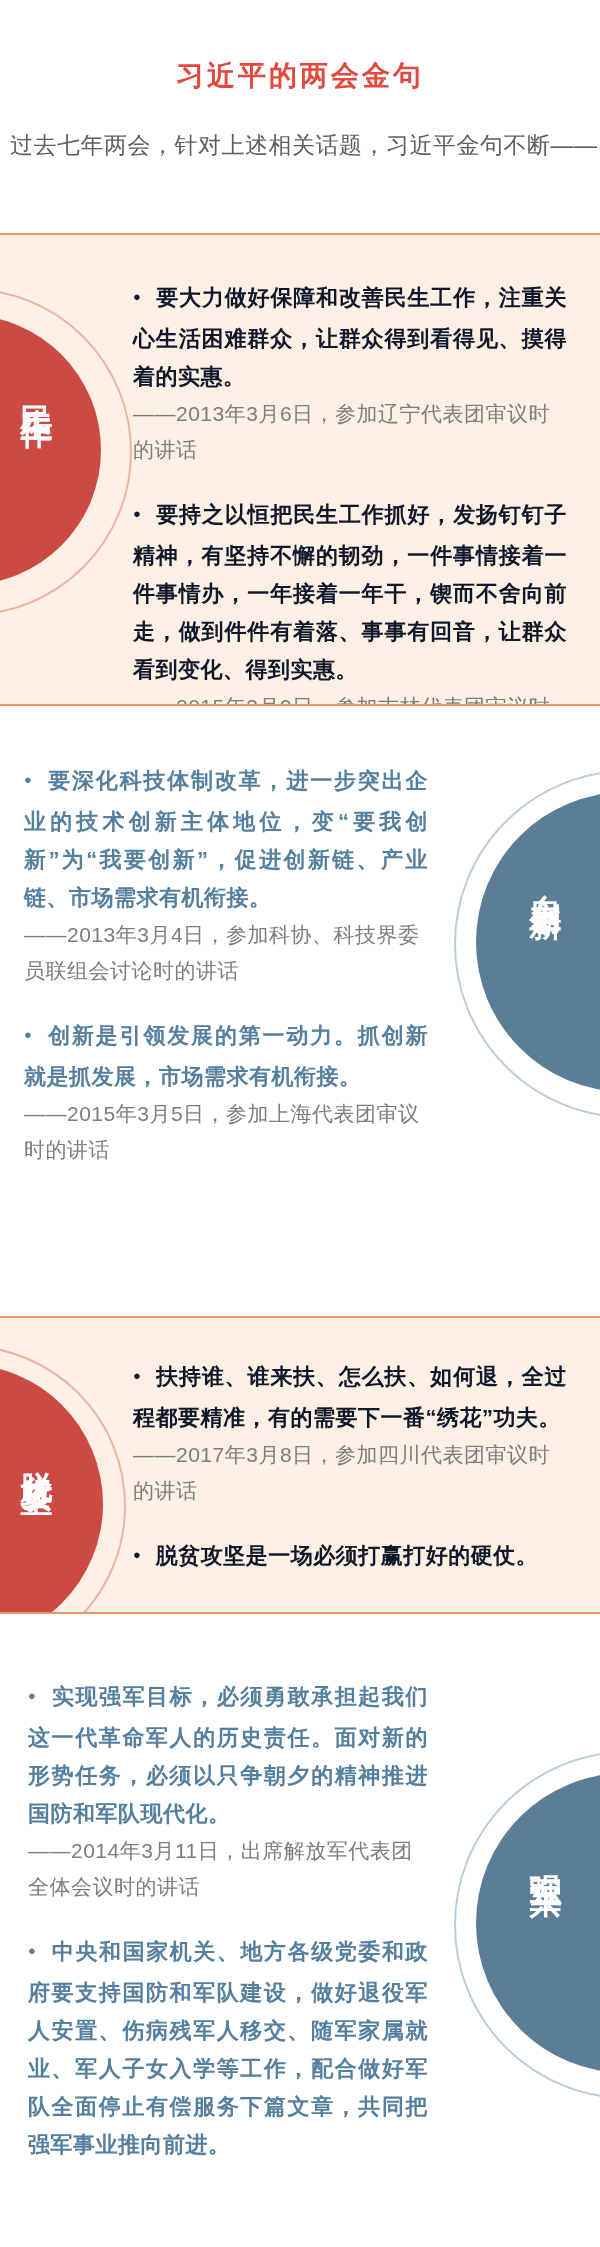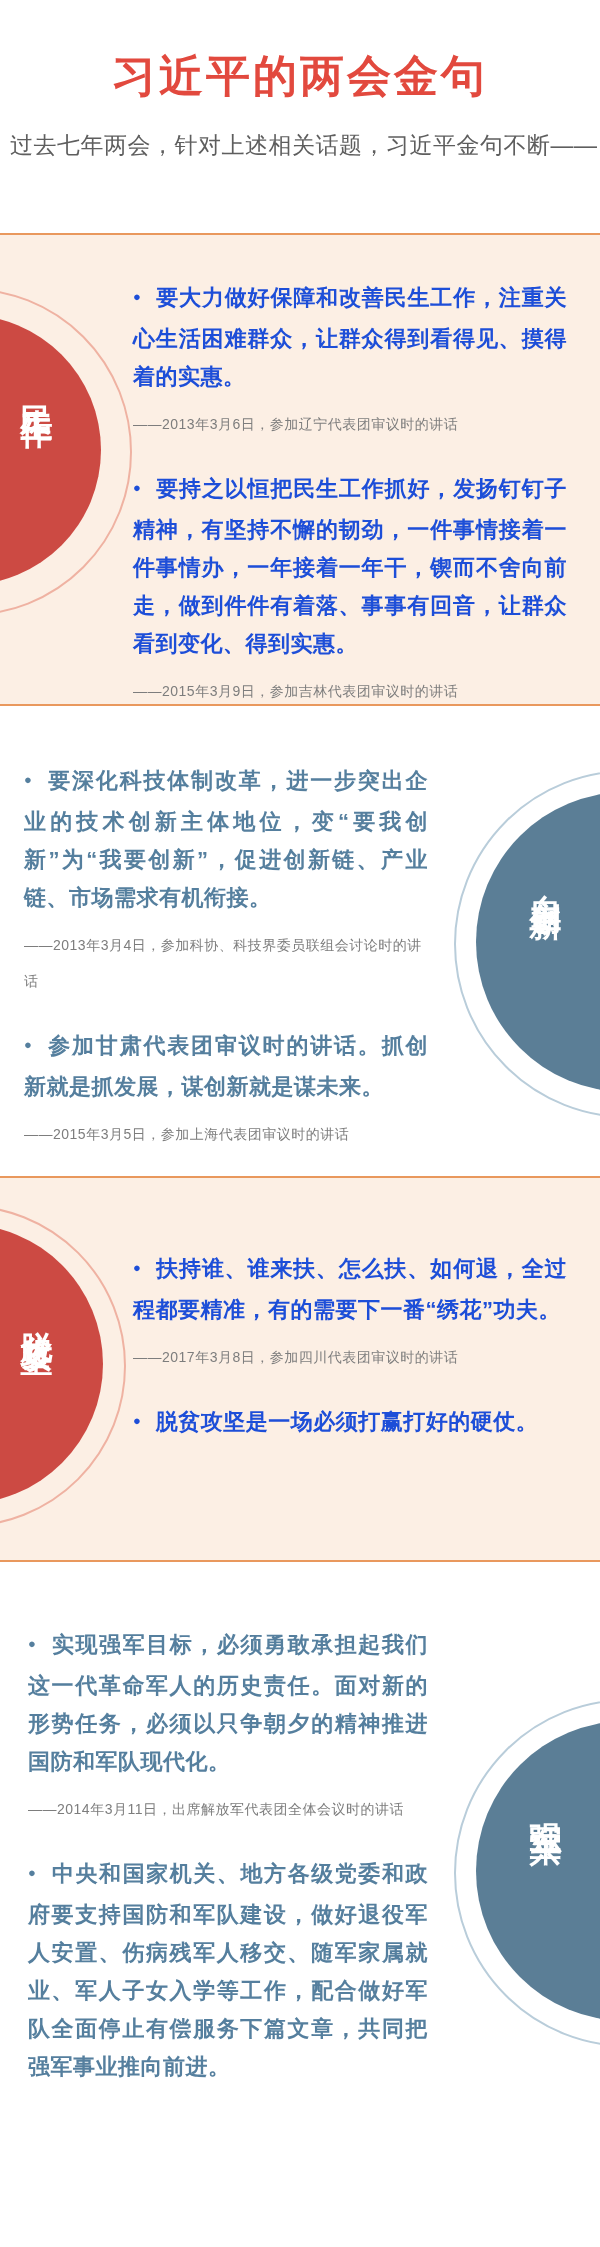--- a/index.html
+++ b/index.html
@@ -6,39 +6,39 @@
   body {
     width: 600px;
     background: #ffffff;
     font-family: "Liberation Sans", "DejaVu Sans", sans-serif;
   }
   .page { width: 600px; height: 2247px; overflow: hidden; background: #ffffff; }
 
   
   .header { height: 233px; box-sizing: border-box; padding-top: 50px; text-align: center; }
   .page-title {
-    font-size: 44px; font-weight: bold; letter-spacing: 3px;
+    font-size: 28px; font-weight: bold; letter-spacing: 3px;
     color: #e2493e; line-height: 52px; margin: 0;
   }
   .page-subtitle {
     margin: 27px 10px 0 10px;
     font-size: 23px; color: #5e5e5e; line-height: 32px;
     letter-spacing: 0.5px; white-space: nowrap;
   }
 
   
   .sec {
     position: relative; box-sizing: border-box; overflow: hidden;
     border-top: 2px solid #e9985d;
   }
   .sec.pink  { background: #fcefe4; }
   .sec.white { background: #ffffff; }
   .s1 { height: 471px; padding: 44px 33px 0 133px; }
-  .s2 { height: 472px; padding: 56px 172px 0 24px; }
-  .s3 { height: 384px; padding: 72px 33px 0 133px; }
+  .s2 { height: 612px; padding: 56px 172px 0 24px; }
+  .s3 { height: 296px; padding: 40px 33px 0 133px; }
   .s4 { height: 691px; padding: 64px 172px 0 28px; }
 
   
   .topic-ring, .topic-circle { position: absolute; border-radius: 50%; }
   .topic-ring { background: transparent; }
   .red-theme  .topic-ring   { border: 2px solid #efb2a2; }
   .blue-theme .topic-ring   { border: 2px solid #b9cdda; }
   .red-theme  .topic-circle { background: #cc4a43; }
   .blue-theme .topic-circle { background: #5b7e96; }
 
@@ -63,29 +63,29 @@
 
   .s4 .topic-ring   { left: 454px;  top: 137px; width: 344px; height: 344px; }
   .s4 .topic-circle { left: 476px;  top: 159px; width: 300px; height: 300px; }
   .s4 .topic-label  { left: 529px;  top: 236px; }
 
   
   .quote {
     margin: 0; font-size: 22px; font-weight: bold; line-height: 38px;
     text-align: justify; letter-spacing: 0.5px;
   }
-  .red-theme  .quote { color: #1d4ed8; }
+  .red-theme  .quote { color: #0f172a; }
   .blue-theme .quote { color: #557f9e; }
   .bullet {
     display: inline-block; font-size: 13px; margin-right: 15px;
     transform: translateY(-4px); letter-spacing: 0;
   }
   .source {
-    margin: 10px 0 28px 0;
-    font-size: 14px; color: #7d7d7d; font-weight: normal;
+    margin: 0 0 28px 0;
+    font-size: 21px; color: #7d7d7d; font-weight: normal;
     line-height: 36px; text-align: left; letter-spacing: 0.5px;
   }
 </style>
 </head>
 <body>
 
 <div class="page">
 
   <div class="header">
     <h1 class="page-title">习近平的两会金句</h1>
@@ -101,21 +101,21 @@
     <p class="quote"><span class="bullet">●</span><span>要持之以恒把民生工作抓好，发扬钉钉子精神，有坚持不懈的韧劲，一件事情接着一件事情办，一年接着一年干，锲而不舍向前走，做到件件有着落、事事有回音，让群众看到变化、得到实惠。</span></p>
     <p class="source">——2015年3月9日，参加吉林代表团审议时的讲话</p>
   </div>
 
   <div class="sec white s2 blue-theme">
     <div class="topic-ring"></div>
     <div class="topic-circle"></div>
     <div class="topic-label">自主创新</div>
     <p class="quote"><span class="bullet">●</span><span>要深化科技体制改革，进一步突出企业的技术创新主体地位，变“要我创新”为“我要创新”，促进创新链、产业链、市场需求有机衔接。</span></p>
     <p class="source">——2013年3月4日，参加科协、科技界委员联组会讨论时的讲话</p>
-    <p class="quote"><span class="bullet">●</span><span>参加甘肃代表团审议时的讲话。抓创新就是抓发展，谋创新就是谋未来。</span></p>
+    <p class="quote"><span class="bullet">●</span><span>创新是引领发展的第一动力。抓创新就是抓发展，市场需求有机衔接。</span></p>
     <p class="source">——2015年3月5日，参加上海代表团审议时的讲话</p>
   </div>
 
   <div class="sec pink s3 red-theme">
     <div class="topic-ring"></div>
     <div class="topic-circle"></div>
     <div class="topic-label">脱贫攻坚</div>
     <p class="quote"><span class="bullet">●</span><span>扶持谁、谁来扶、怎么扶、如何退，全过程都要精准，有的需要下一番“绣花”功夫。</span></p>
     <p class="source">——2017年3月8日，参加四川代表团审议时的讲话</p>
     <p class="quote"><span class="bullet">●</span><span>脱贫攻坚是一场必须打赢打好的硬仗。</span></p>

